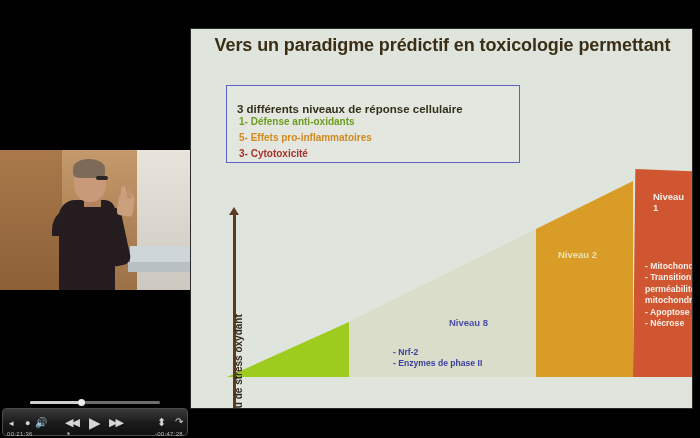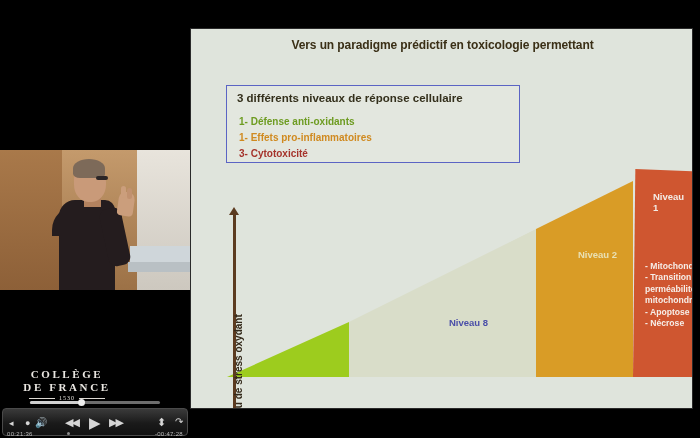--- a/index.html
+++ b/index.html
@@ -80,26 +80,26 @@
   #tright { position:absolute; right:4px; top:22px; font-size:6px; color:#b9b9b9;
             letter-spacing:.3px; }
   #minidot { position:absolute; left:64px; top:23px; width:3px; height:3px;
              border-radius:50%; background:#8d8d8d; }
 
   
   #slide { position:absolute; left:190px; top:28px; width:503px; height:381px;
            background:#dfe4dc; border:1px solid #2a2a2a; overflow:hidden; }
 
   #title { position:absolute; left:12px; top:6px; width:479px; text-align:center;
-           color:#3a2f16; font-weight:700; font-size:12px; line-height:20px;
+           color:#3a2f16; font-weight:700; font-size:18px; line-height:20px;
            letter-spacing:-.1px; }
 
   #box { position:absolute; left:35px; top:56px; width:294px; height:78px;
          border:1.5px solid #5b64c4; background:#e3e7df; }
-  #boxhead { position:absolute; left:10px; top:6px; color:#34301c;
+  #boxhead { position:absolute; left:10px; top:17px; color:#34301c;
              font-weight:700; font-size:11.5px; }
   .bul { position:absolute; left:12px; font-weight:700; font-size:10px; }
   .b1 { top:30px; color:#6e9c22; }
   .b2 { top:46px; color:#d08a20; }
   .b3 { top:62px; color:#a5332b; }
 
   
   #chart { position:absolute; left:22px; top:140px; width:474px; height:208px; }
   #g2 { position:absolute; left:14px; bottom:0; width:122px; height:55px;
         clip-path:polygon(0% 100%, 100% 0%, 100% 100%); background:#9dcc1e; }
@@ -108,21 +108,21 @@
         background:#d9ddc9; }
   #g4 { position:absolute; left:323px; bottom:0; width:97px; height:196px;
         clip-path:polygon(0% 24.5%, 100% 0%, 100% 100%, 0% 100%);
         background:#d99c26; }
   #g5 { position:absolute; left:420px; bottom:0; width:78px; height:208px;
         clip-path:polygon(3% 0%, 100% 1.5%, 99% 100%, 0% 100%);
         background:#cf5630; }
 
   .lvl { position:absolute; font-weight:700; font-size:9.5px; }
   #lvl1 { left:236px; top:148px; color:#4a4ea8; }
-  #lvl2 { left:365px; top:80px; color:#e9e0b4; }
+  #lvl2 { left:345px; top:80px; color:#e9e0b4; }
   #lvl3 { left:440px; top:22px; color:#f3ece6; }
 
   .items { position:absolute; font-weight:700; font-size:8.6px; line-height:11.4px; }
   #it1 { left:180px; top:178px; color:#3b3fa0; }
   #it2 { left:334px; top:112px; color:#f2e9a8; }
   #it3 { left:432px; top:92px; color:#f6eee8; width:70px; }
 
   
   #yaxis { position:absolute; left:20px; top:44px; width:3px; height:300px;
            background:#5c3b20; }
@@ -149,29 +149,20 @@
     <div class="arm"></div>
     <div class="neck"></div>
     <div class="head"></div>
     <div class="hair"></div>
     <div class="glasses"></div>
     <div class="hand"></div>
     <div class="finger"></div>
     <div class="finger2"></div>
   </div>
 
-  <div id="logo">
-    <div class="l1">COLLÈGE</div>
-    <div class="l2">DE FRANCE</div>
-    <div class="rule">
-      <i></i>
-      <span class="yr">1530</span>
-      <i></i>
-    </div>
-  </div>
 
   <div id="seekwrap">
     <div id="seekbar">
       <div class="fill"></div>
       <div class="knob"></div>
     </div>
   </div>
 
   <div id="controls">
     <span class="ctl spk">◂</span>
@@ -189,34 +180,36 @@
 
   <div id="slide">
 
     <div id="title">
       <div>Vers un paradigme prédictif en toxicologie permettant</div>
     </div>
 
     <div id="box">
       <div id="boxhead">3 différents niveaux de réponse cellulaire</div>
       <div class="bul b1">1- Défense anti-oxidants</div>
-      <div class="bul b2">1- Effets pro-inflammatoires</div>
+      <div class="bul b2">5- Effets pro-inflammatoires</div>
       <div class="bul b3">3- Cytotoxicité</div>
     </div>
 
     <div id="chart">
       <div id="g2"></div>
       <div id="g3"></div>
       <div id="g4"></div>
       <div id="g5"></div>
 
       <div class="lvl" id="lvl1">Niveau 8</div>
       <div class="lvl" id="lvl2">Niveau  2</div>
       <div class="lvl" id="lvl3">Niveau 1</div>
 
+      <div class="items" id="it1" style="white-space:pre-line">- Nrf-2
+- Enzymes de phase II</div>
       <div class="items" id="it3" style="white-space:pre-line">- Mitochondries
 - Transition de
 perméabilité
 mitochondriale
 - Apoptose
 - Nécrose</div>
 
       <div id="yaxis"></div>
       <div id="ytip"></div>
 

